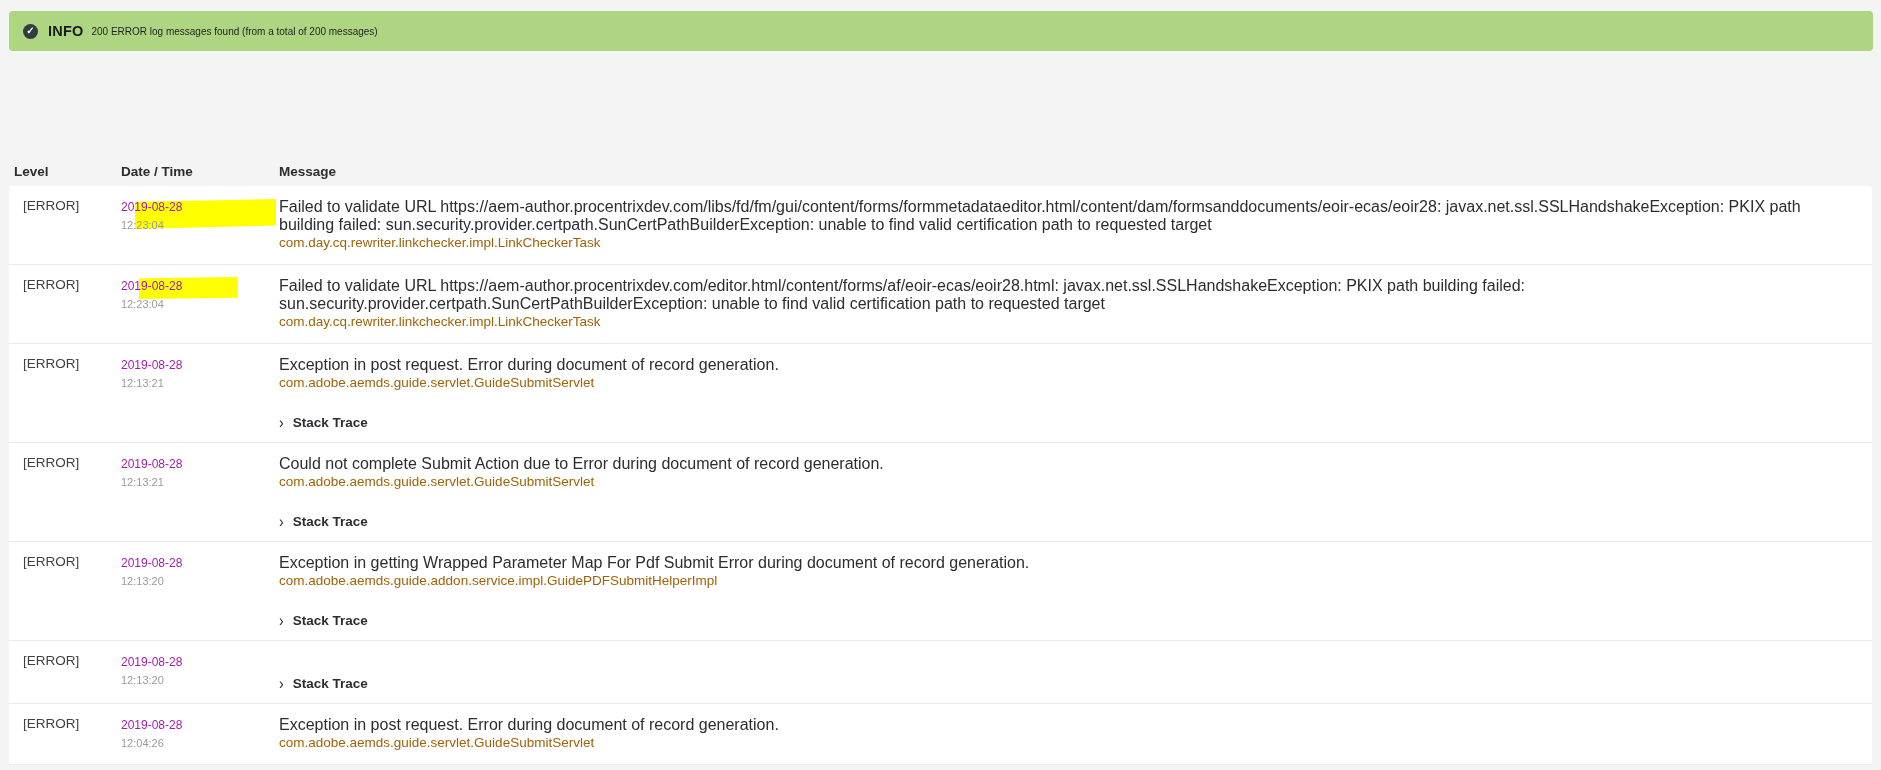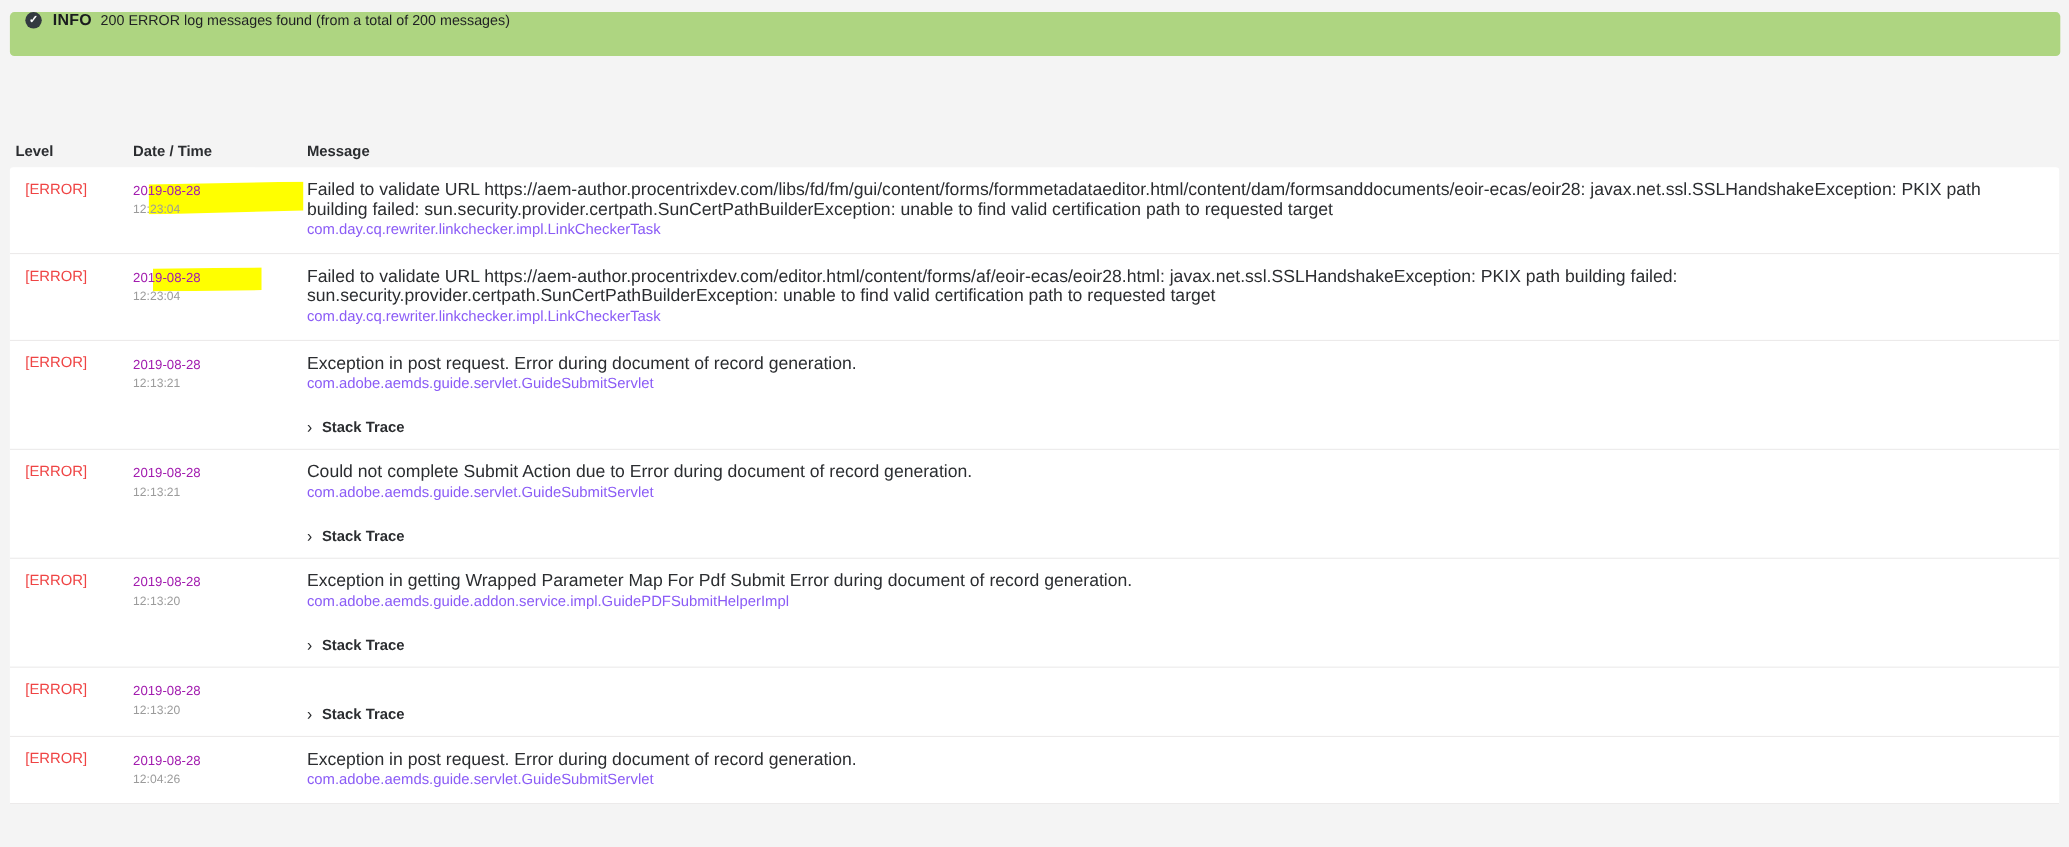--- a/index.html
+++ b/index.html
@@ -17,20 +17,21 @@
     background: #f4f4f4;
   }
 
   
   .banner {
     position: absolute;
     left: 9px;
     width: 1864px;
     border-radius: 4px;
     display: flex;
+    align-items: center;
     padding: 0 14px;
     font-size: 14.5px;
     color: #1f2023;
   }
   .banner-info {
     top: 11px;
     height: 40px;
     background: #aed581;
   }
   .banner-hint {
@@ -64,21 +65,21 @@
     position: relative;
     top: -0.5px;
   }
   .banner-label {
     font-weight: bold;
     font-size: 14.5px;
     letter-spacing: .2px;
     margin-right: 8px;
     color: #1a1c1f;
   }
-  .banner-text { font-size: 13px; color: #1f2023; }
+  .banner-text { font-size: 10px; color: #1f2023; }
   .banner-link {
     font-size: 14.5px;
     color: #14314f;
     text-decoration: underline;
     cursor: pointer;
   }
 
   
   .table-wrap {
     position: absolute;
@@ -86,20 +87,21 @@
     left: 0px;
     width: 1881px;
     height: 648px;
   }
   .thead {
     display: flex;
     height: 30px;
     align-items: center;
     padding-left: 14px;
     background: #f4f4f4;
+    margin-top: 34px;
   }
   .th {
     font-size: 13.5px;
     font-weight: bold;
     color: #2b2d30;
   }
   .col-level  { width: 107px; flex: 0 0 107px; }
   .col-date   { width: 158px; flex: 0 0 158px; }
   .col-msg    { flex: 1 1 auto; }
 
@@ -113,21 +115,21 @@
   .row {
     display: flex;
     padding: 12px 0 12px 5px;
     border-bottom: 1px solid #eceaea;
     position: relative;
   }
   .cell-level {
     width: 107px; flex: 0 0 107px;
     padding-left: 9px;
     font-size: 13.5px;
-    color: #ef4444;
+    color: #404040;
   }
   .cell-date {
     width: 158px; flex: 0 0 158px;
     position: relative;
   }
   .d-date {
     font-size: 12px;
     color: #a21caf;
     line-height: 18px;
     position: relative;
@@ -144,21 +146,21 @@
     flex: 1 1 auto;
     padding-right: 20px;
   }
   .m-main {
     font-size: 16px;
     color: #2b2d30;
     line-height: 18px;
   }
   .m-sub {
     font-size: 13.5px;
-    color: #8b5cf6;
+    color: #a16207;
     line-height: 18px;
   }
   .stack-trace {
     margin-top: 22px;
     display: flex;
     align-items: center;
     font-size: 13.5px;
     font-weight: bold;
     color: #2b2d30;
     cursor: pointer;

